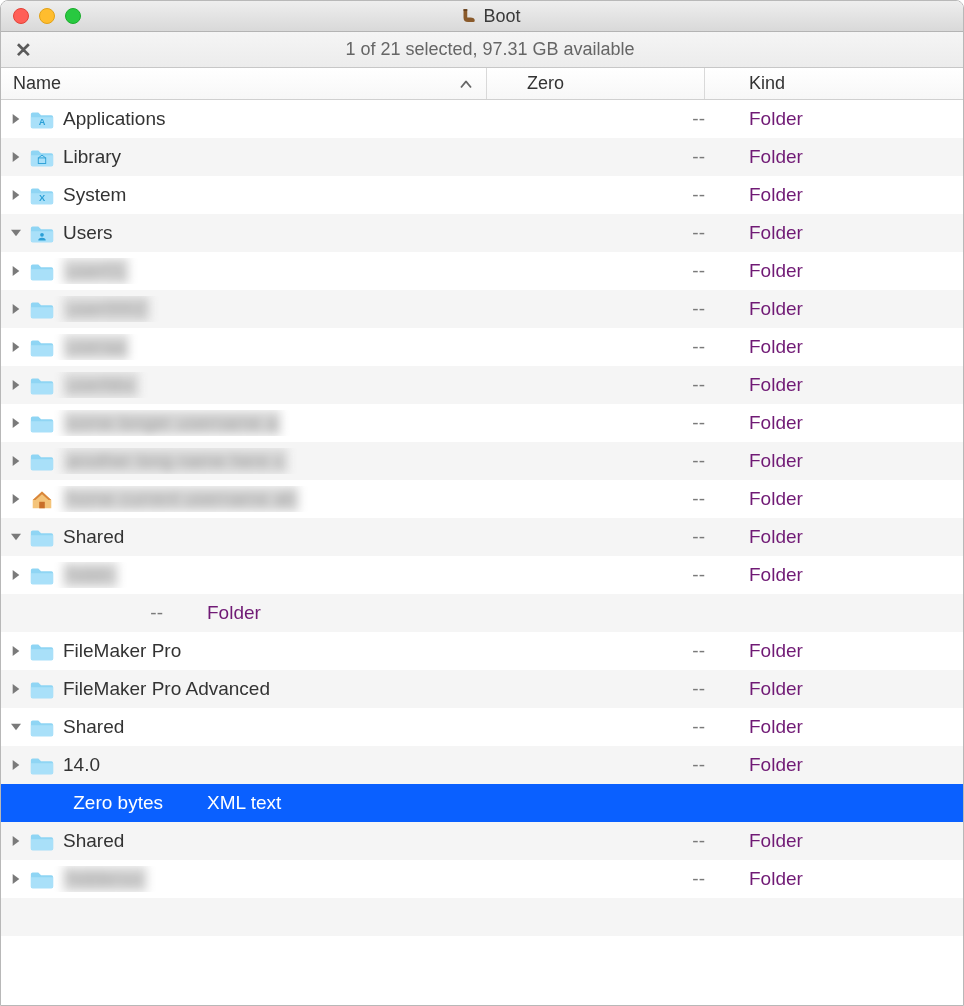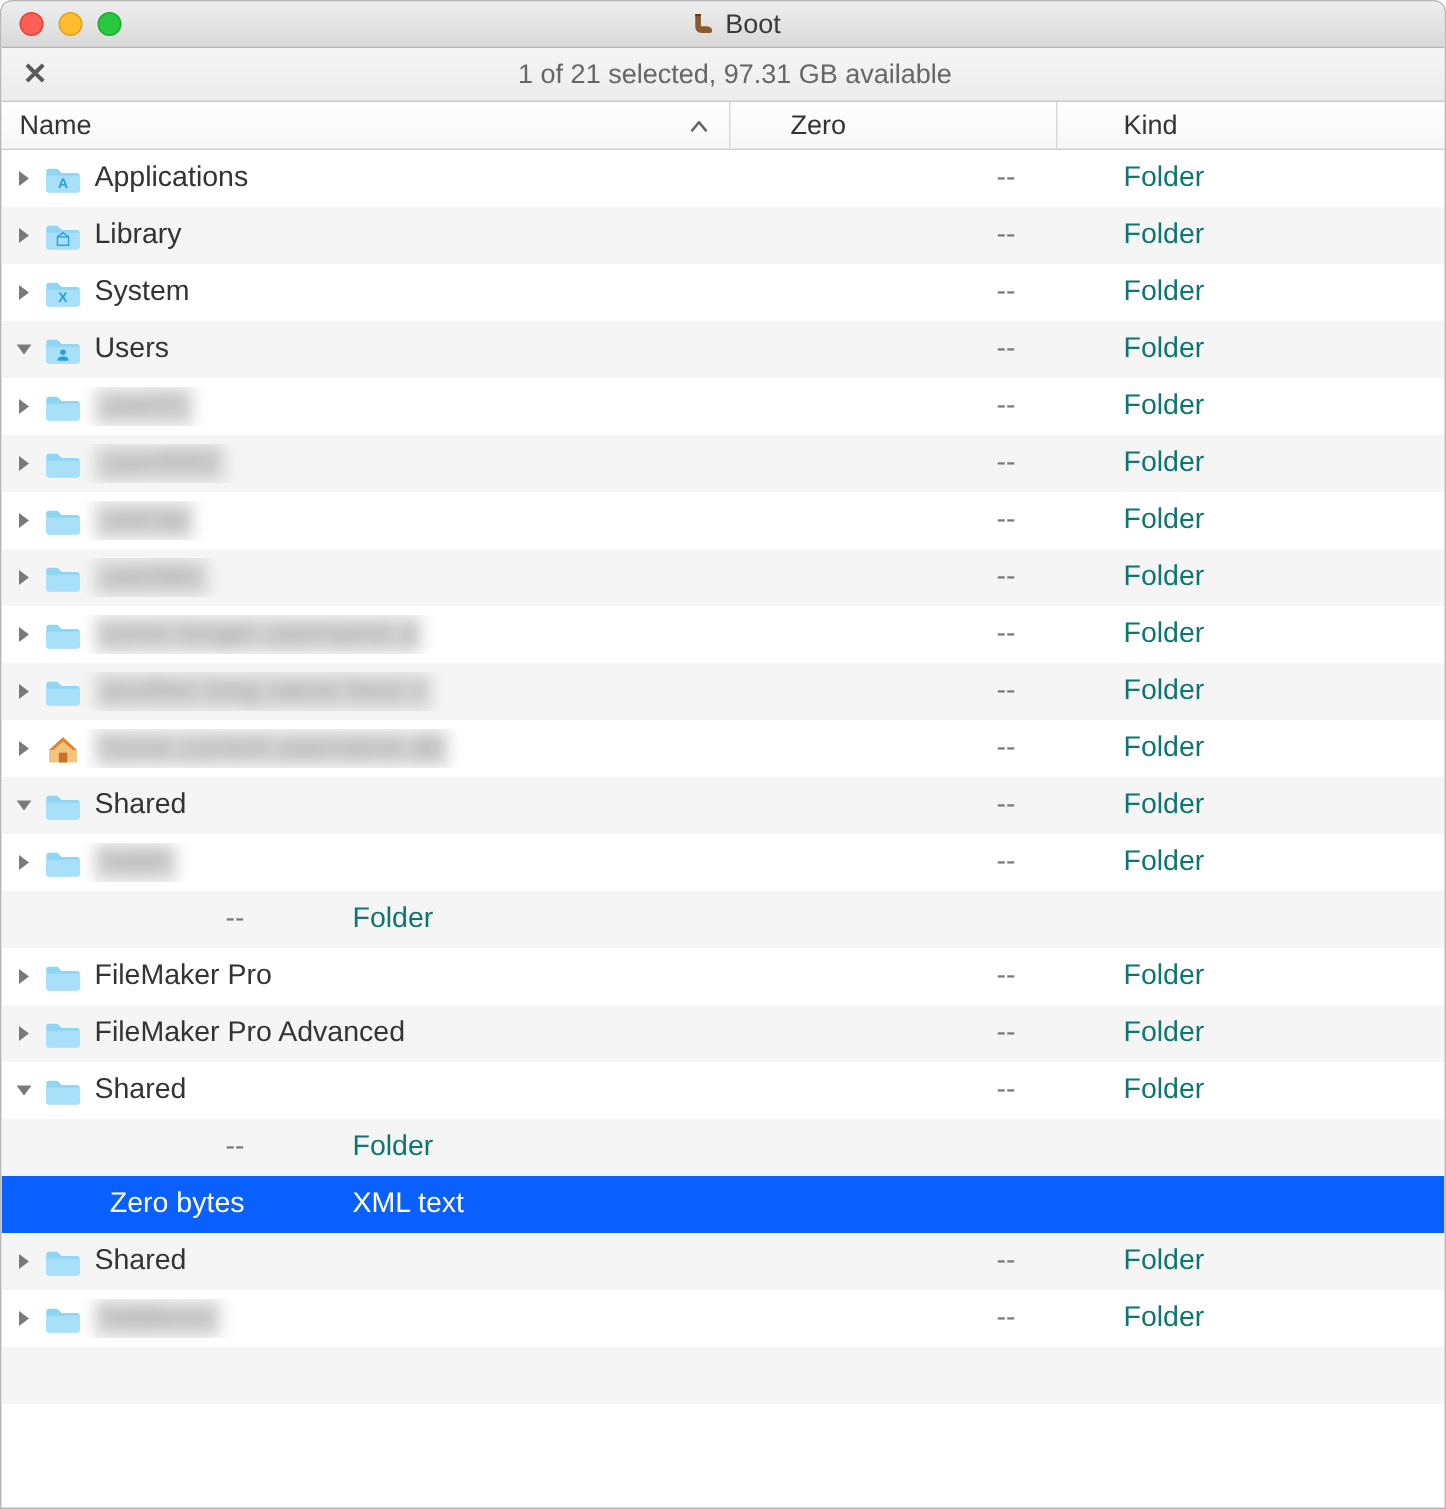--- a/index.html
+++ b/index.html
@@ -96,33 +96,32 @@
   color: #666;
 }
 .list {
   flex: 1;
   overflow: auto;
 }
 .row {
   height: 38px;
   display: flex;
   align-items: center;
-  gap: 28px;
 }
 .row.alt { background: #f5f5f5; }
 .row.selected { background: #0a60ff; color: #fff; }
 .row .cell-name {
   flex: 1;
   display: flex;
   align-items: center;
   padding-left: 8px;
   overflow: hidden;
 }
 .row .cell-size { width: 190px; text-align: right; padding-right: 28px; color: #7a7a7a; }
-.row .cell-kind { width: 230px; padding-left: 16px; color: #0f766e; }
+.row .cell-kind { width: 230px; padding-left: 16px; color: #701a75; }
 .row.selected .cell-size, .row.selected .cell-kind { color: #ffffff; }
 .disclosure {
   width: 14px; height: 14px;
   display: inline-flex;
   align-items: center;
   justify-content: center;
   margin-right: 6px;
   flex-shrink: 0;
 }
 .disclosure svg { width: 10px; height: 10px; }
@@ -467,20 +466,33 @@
             <svg width="26" height="26" viewBox="0 0 28 26">
               <use href="#ic-folder"></use>
             </svg>
           </span>
           <span class="label">Shared</span>
         </div>
         <div class="cell-size">--</div>
         <div class="cell-kind">Folder</div>
       </div>
       <div class="row alt">
+        <div class="cell-name indent-4">
+          <span class="disclosure">
+            <svg viewBox="0 0 12 12">
+              <use href="#tri-right"></use>
+            </svg>
+          </span>
+          <span class="file-icon">
+            <svg width="26" height="26" viewBox="0 0 28 26">
+              <use href="#ic-folder"></use>
+            </svg>
+          </span>
+          <span class="label">14.0</span>
+        </div>
         <div class="cell-size">--</div>
         <div class="cell-kind">Folder</div>
       </div>
       <div class="row selected">
         <div class="cell-size">Zero bytes</div>
         <div class="cell-kind">XML text</div>
       </div>
       <div class="row alt">
         <div class="cell-name indent-4">
           <span class="disclosure">

